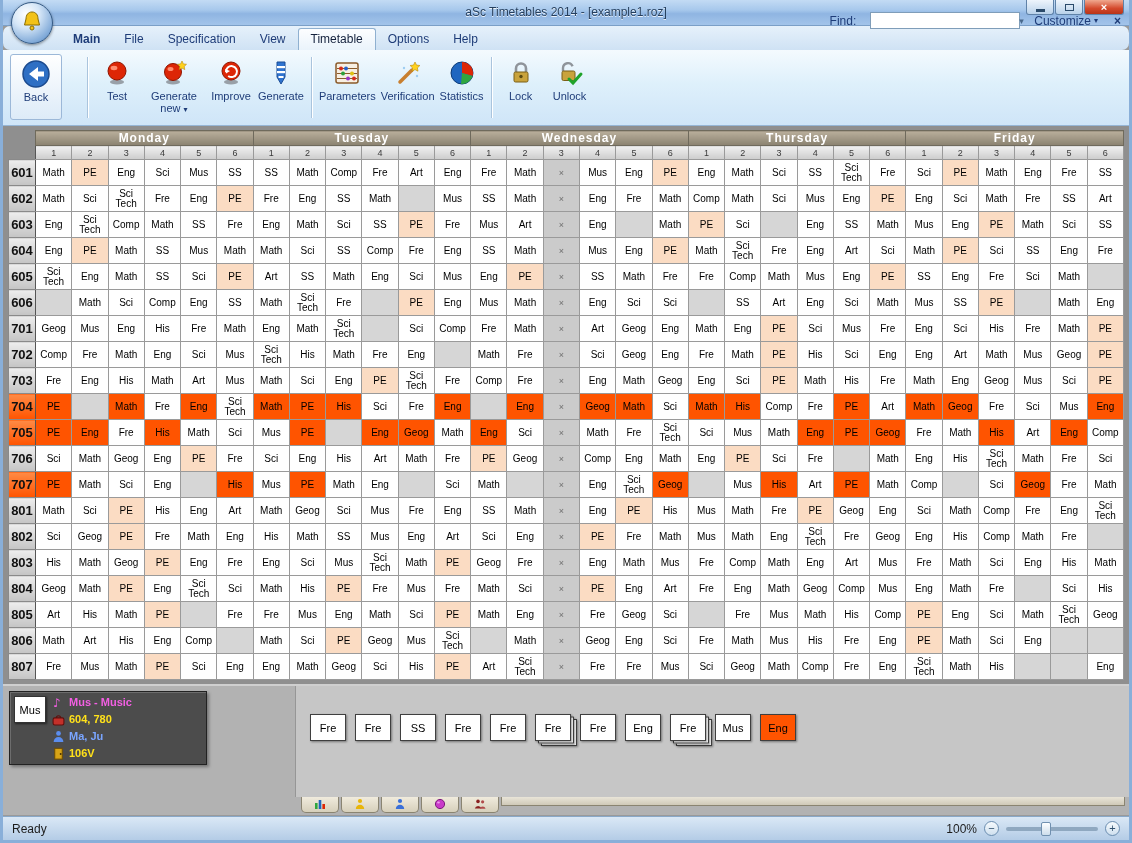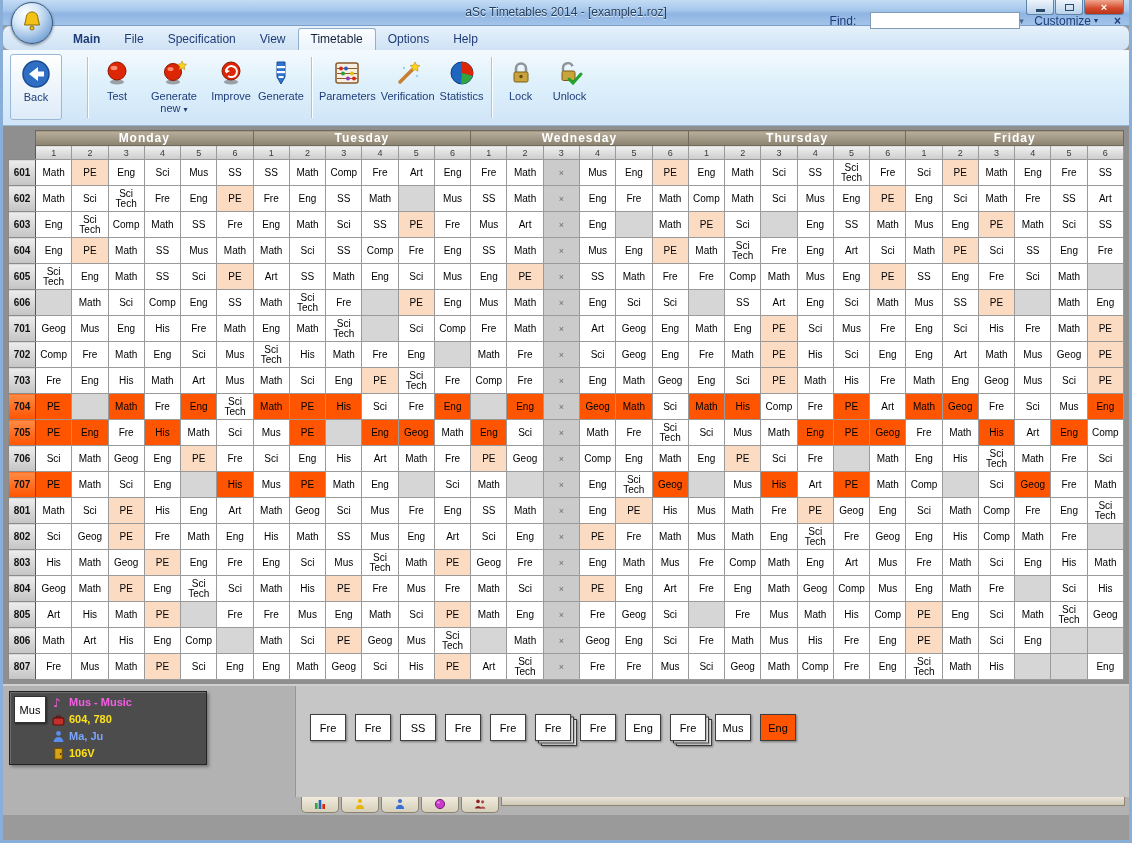--- a/index.html
+++ b/index.html
@@ -47,21 +47,21 @@
 
   
   .workspace { height:558px; flex:0 0 auto; background:#8f8f8f; padding:4px 5px 0 5px; }
   table.grid { border-collapse:collapse; table-layout:fixed; width:1116px; }
   table.grid col.lab { width:27px; }
   th.corner { background:#8f8f8f; border:none; }
   th.day { height:11px; font-size:12px; font-weight:bold; color:#fff; letter-spacing:1px;
     background:linear-gradient(#b9ae9b,#8a8270); border:1px solid #6f6a5c; overflow:hidden; }
   th.per { height:14px; font-size:9px; font-weight:normal; color:#3a3a3a;
     background:linear-gradient(#f0f0f0,#cccccc); border:1px solid #9a9a9a; }
-  th.rl { font-size:10px; font-weight:bold; color:#111; background:linear-gradient(#ededed,#c4c4c4);
+  th.rl { font-size:13px; font-weight:bold; color:#111; background:linear-gradient(#ededed,#c4c4c4);
     border:1px solid #8a8a8a; border-right:1px solid #555; cursor:pointer; }
   th.rl.rl-orange { background:linear-gradient(#ff8a45,#ff5400); }
   td.cell { height:26px; background:#fff; border:1px solid #9a9a9a; font-size:10px; line-height:10px;
     text-align:center; color:#000; padding:0 1px; overflow:hidden; cursor:pointer; }
   td.cell.pe { background:#fbdcc3; }
   td.cell.conflict { background:#ff5400; }
   td.cell.empty { background:#d6d6d6; }
   td.cell.blocked { background:#cbcbcb; color:#6e6e6e; font-size:9px; }
   .day-edge { border-left:1px solid #555 !important; }
 
@@ -1127,13 +1127,24 @@
         <span><svg width="12" height="12" viewBox="0 0 12 12">
             <circle cx="4" cy="3.4" r="1.8" fill="#8a2020"></circle>
             <path d="M.8 10.5 a3.4 3.4 0 0 1 6.6 0 z" fill="#8a2020"></path>
             <circle cx="8.6" cy="3.8" r="1.6" fill="#b04a4a"></circle>
             <path d="M5.8 10.8 a3 3 0 0 1 5.8 0 z" fill="#b04a4a"></path>
           </svg></span>
       </div>
       <div class="ftab-rest"></div>
     </div>
 
+  <div class="statusbar">
+    <span>Ready</span>
+    <div class="zoomzone">
+      <span>100%</span>
+      <div class="zoombtn">−</div>
+      <div class="zoomtrack">
+        <div class="zoomthumb"></div>
+      </div>
+      <div class="zoombtn">+</div>
+    </div>
+  </div>
 </div>
 
 </body></html>

